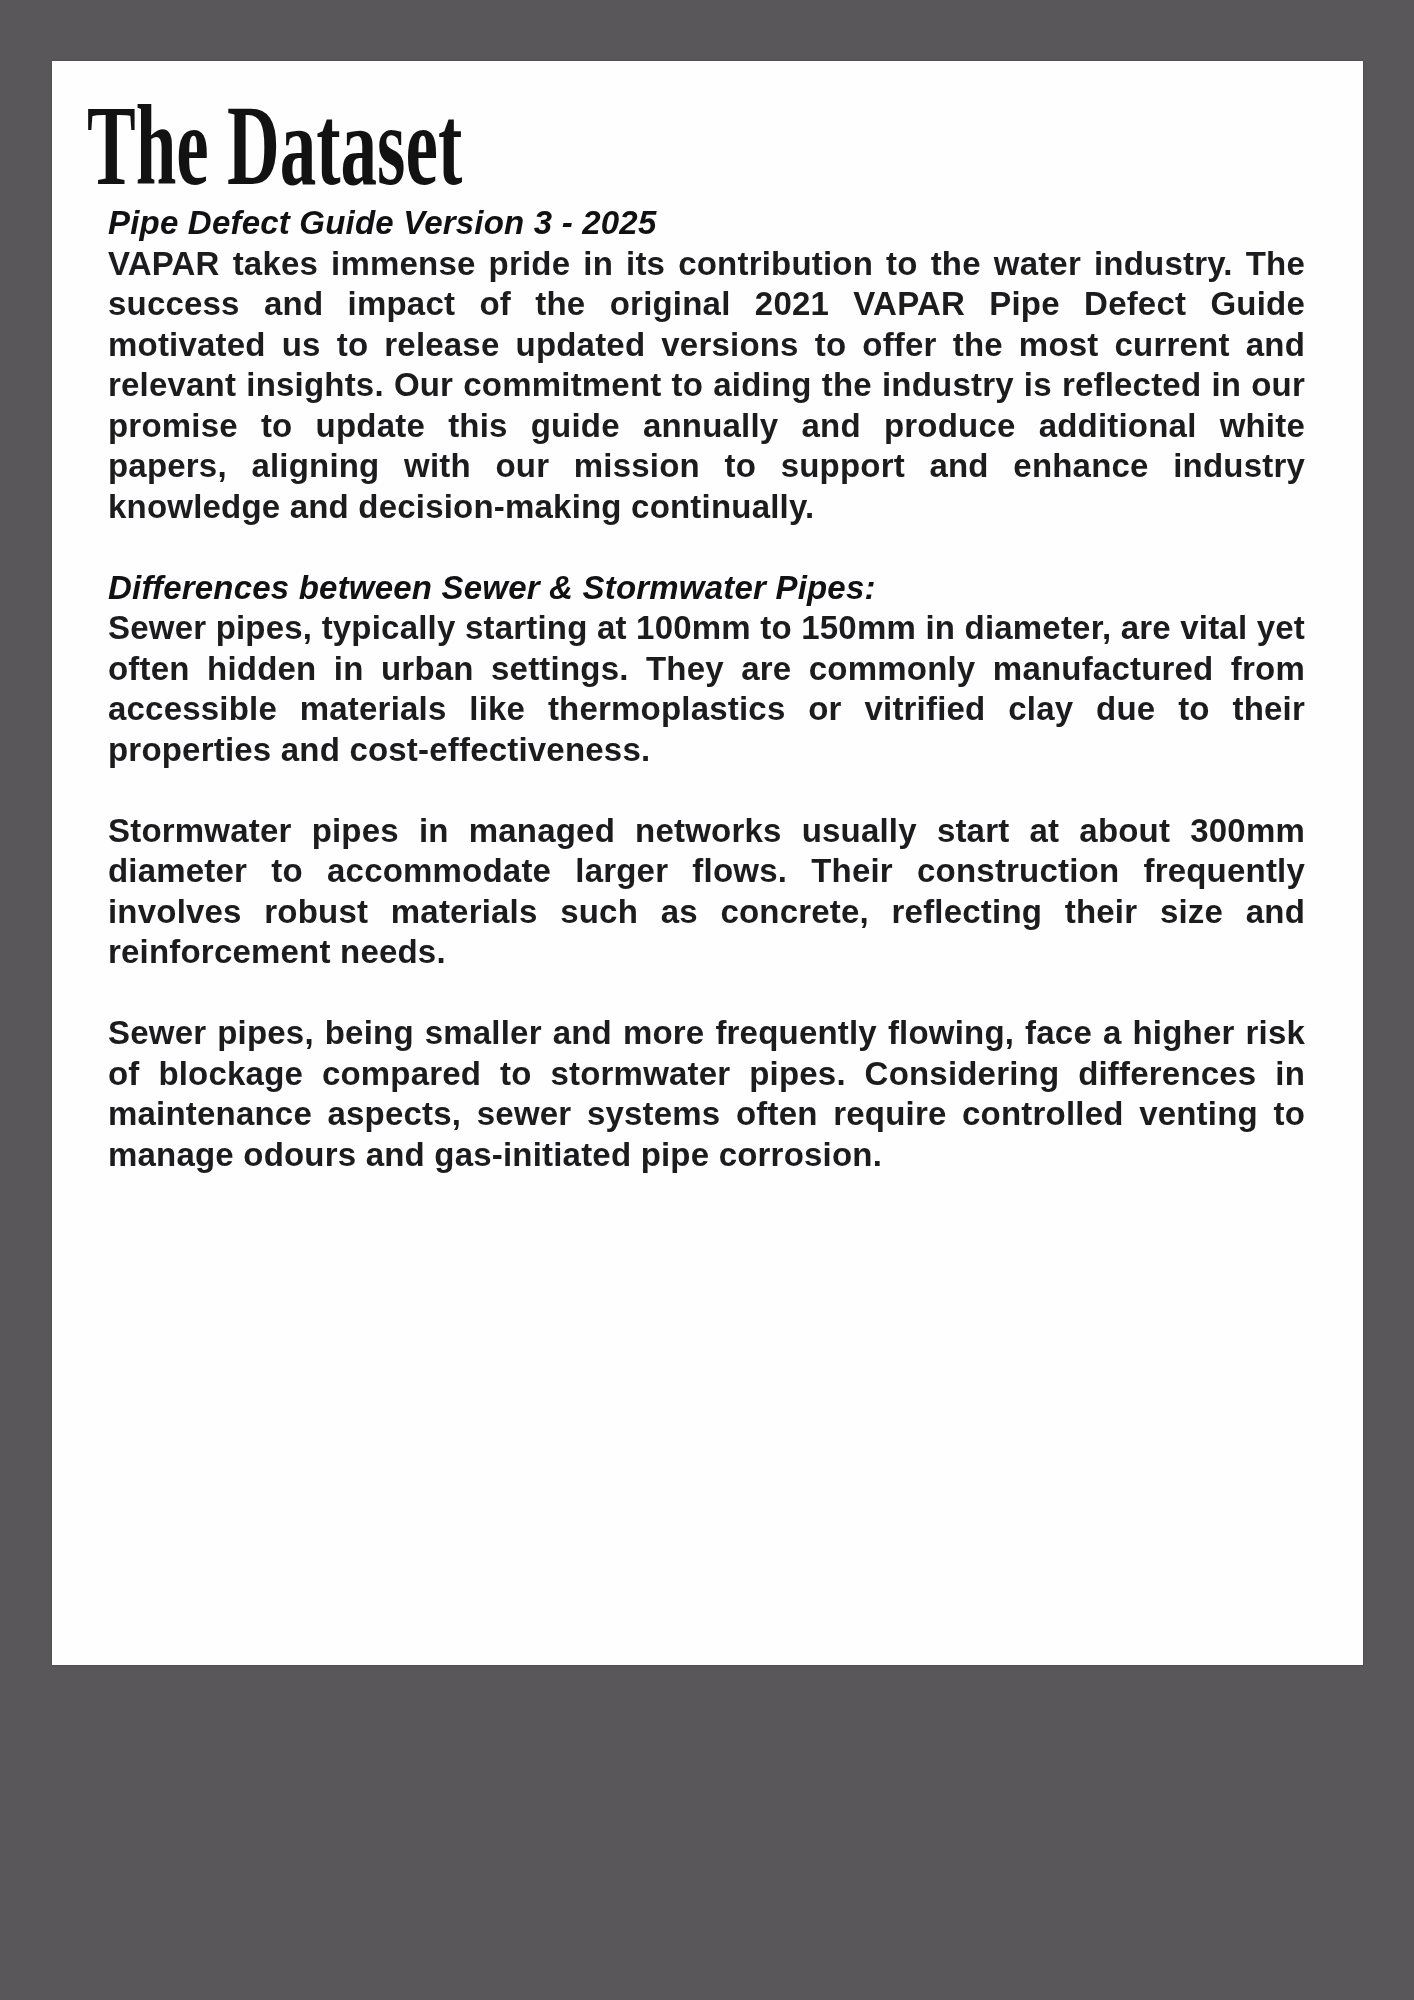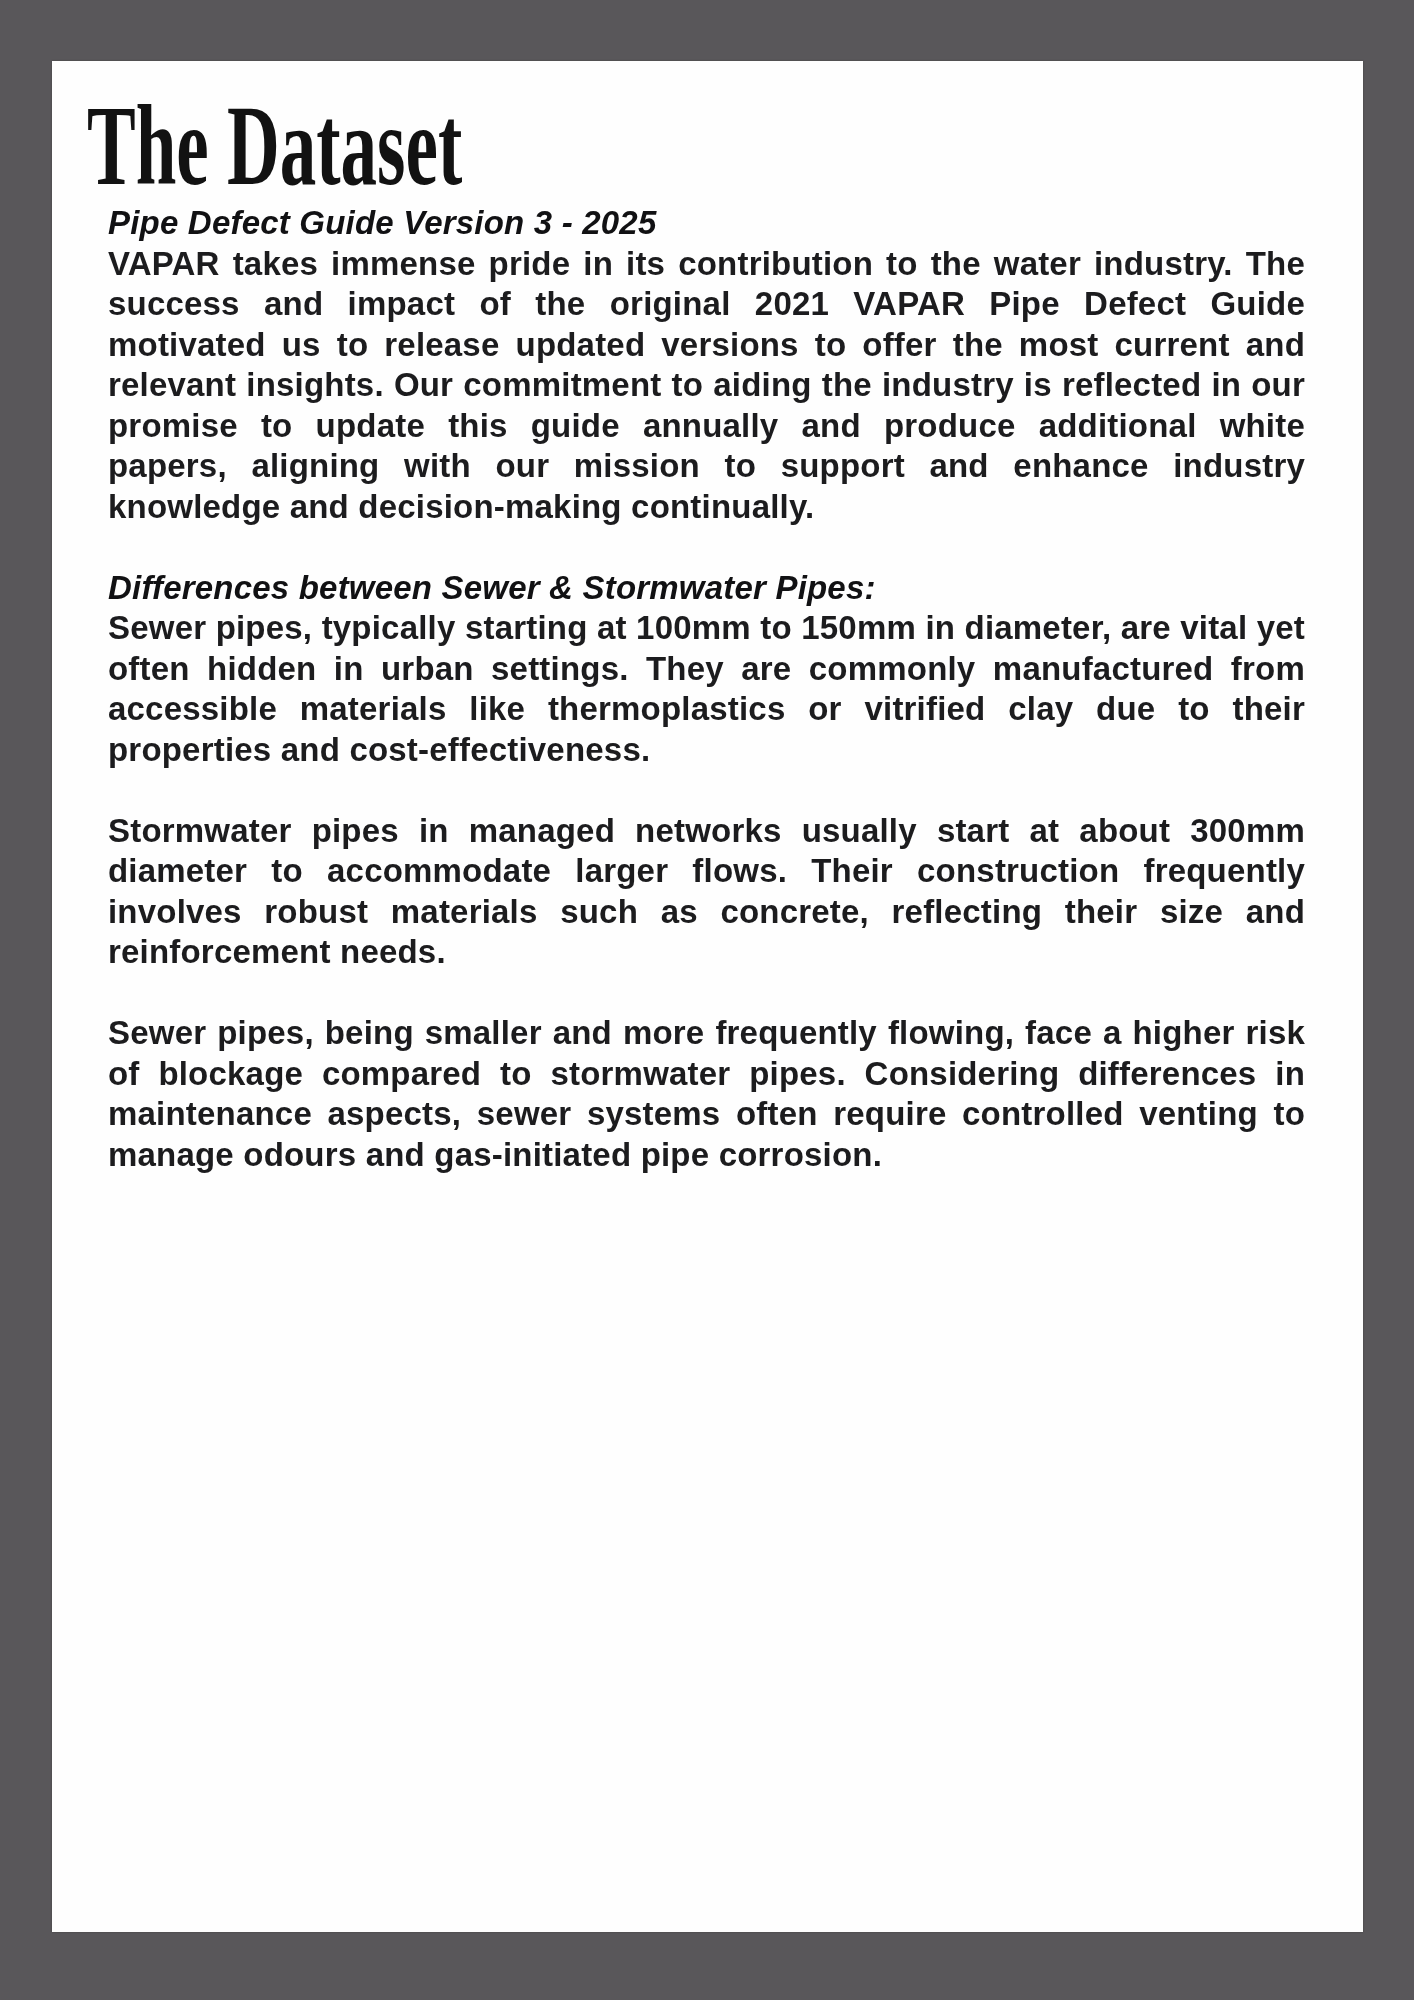--- a/index.html
+++ b/index.html
@@ -11,21 +11,21 @@
     width: 1414px;
     height: 2000px;
     background: #59575A;
     overflow: hidden;
   }
   .page {
     position: absolute;
     left: 52px;
     top: 61px;
     width: 1311px;
-    height: 1871px;
+    height: 1604px;
     background: #FEFEFE;
     box-shadow: 0 0 2px rgba(0,0,0,0.25);
   }
   .title {
     margin: 27px 0 0 35px;
     font-family: "Liberation Serif", "DejaVu Serif", serif;
     font-weight: 700;
     font-size: 115px;
     line-height: 115px;
     color: #121212;

